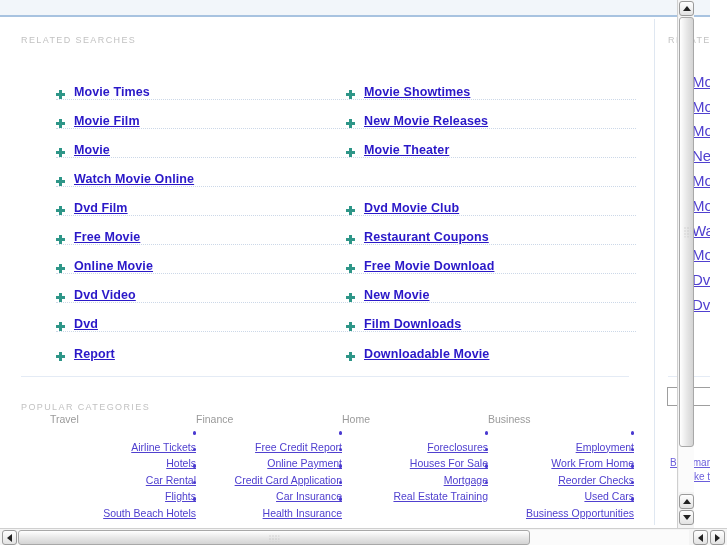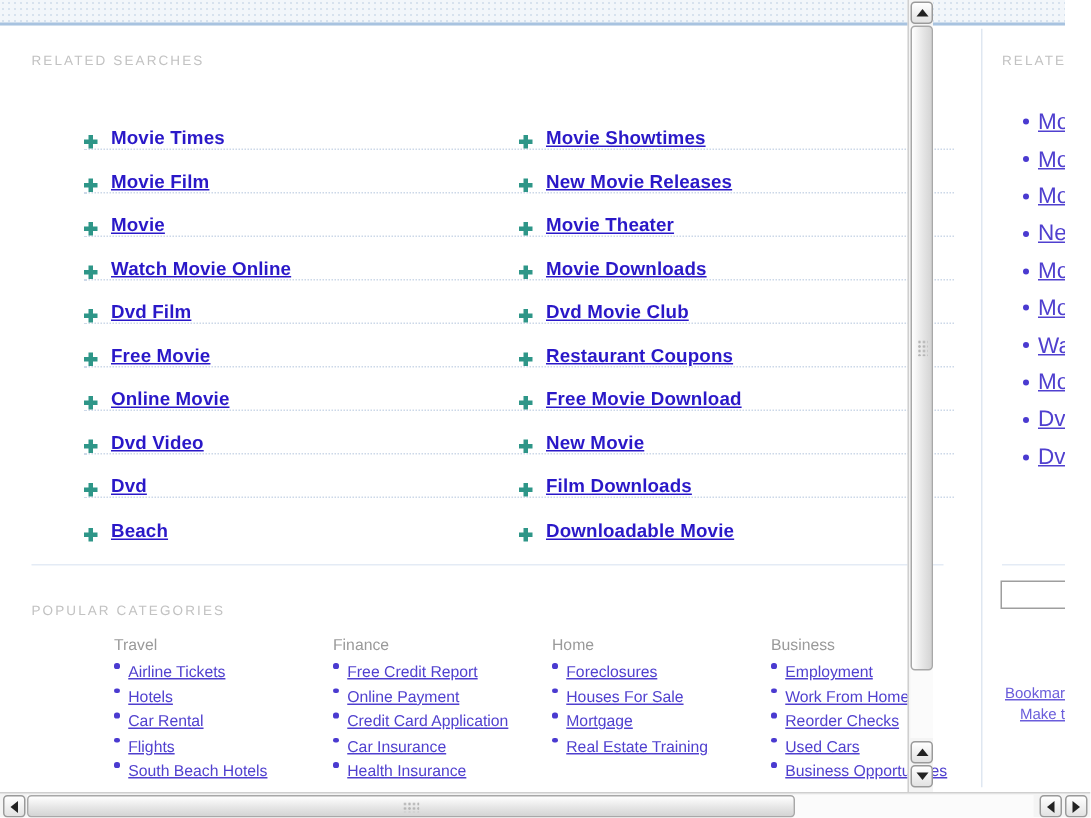--- a/index.html
+++ b/index.html
@@ -7,21 +7,21 @@
   html, body {
     margin: 0; padding: 0;
     width: 727px; height: 545px;
     overflow: hidden;
     background: #ffffff;
     font-family: "Liberation Sans", sans-serif;
   }
 
   #root {
     position: relative;
-    width: 622px;
+    width: 694px;
     height: 545px;
     background: #ffffff;
   }
 
   
   .top-band {
     position: absolute;
     left: 0; top: 0;
     width: 710px; height: 17px;
     background-color: #f2f6fa;
@@ -135,39 +135,39 @@
     white-space: nowrap;
     letter-spacing: 0.1px;
   }
   a.rs-link.nounderline { text-decoration: none; }
 
   
   .pc-head { position: absolute; left: 21px; top: 383px; }
 
   .pc-grid {
     position: absolute;
-    left: 50px; top: 405px;
+    left: 50px; top: 394px;
     display: flex;
     gap: 0;
     width: 600px;
-    margin-left: 26px;
   }
   .pc-col { width: 146px; }
   .pc-title {
     font-size: 10.5px;
     color: #9a9a9a;
     margin-bottom: 6px;
     font-family: "Liberation Sans", sans-serif;
   }
   .pc-list { list-style: none; margin: 0; padding: 0; }
   .pc-item {
     display: flex;
-    align-items: flex-start;
+    align-items: flex-end;
     gap: 6px;
     height: 16.5px;
+    flex-direction: column;
   }
   .dot {
     width: 3.5px; height: 3.5px;
     border-radius: 50%;
     background: #4a3ad0;
     flex: 0 0 3.5px;
   }
   a.pc-link {
     color: #5040cf;
     font-size: 10.5px;
@@ -372,24 +372,20 @@
               <div class="rs-cell">
                 <span class="spark"></span>
                 <a class="rs-link" href="#">Movie Theater</a>
               </div>
             </div>
             <div class="rs-row">
               <div class="rs-cell">
                 <span class="spark"></span>
                 <a class="rs-link" href="#">Watch Movie Online</a>
               </div>
-              <div class="rs-cell">
-                <span class="spark"></span>
-                <a class="rs-link" href="#">Movie Downloads</a>
-              </div>
             </div>
             <div class="rs-row">
               <div class="rs-cell">
                 <span class="spark"></span>
                 <a class="rs-link" href="#">Dvd Film</a>
               </div>
               <div class="rs-cell">
                 <span class="spark"></span>
                 <a class="rs-link" href="#">Dvd Movie Club</a>
               </div>
@@ -430,21 +426,21 @@
                 <a class="rs-link" href="#">Dvd</a>
               </div>
               <div class="rs-cell">
                 <span class="spark"></span>
                 <a class="rs-link" href="#">Film Downloads</a>
               </div>
             </div>
             <div class="rs-row">
               <div class="rs-cell">
                 <span class="spark"></span>
-                <a class="rs-link" href="#">Beach</a>
+                <a class="rs-link" href="#">Report</a>
               </div>
               <div class="rs-cell">
                 <span class="spark"></span>
                 <a class="rs-link" href="#">Downloadable Movie</a>
               </div>
             </div>
           </div>
 
         <div class="divider divider-1"></div>
 

